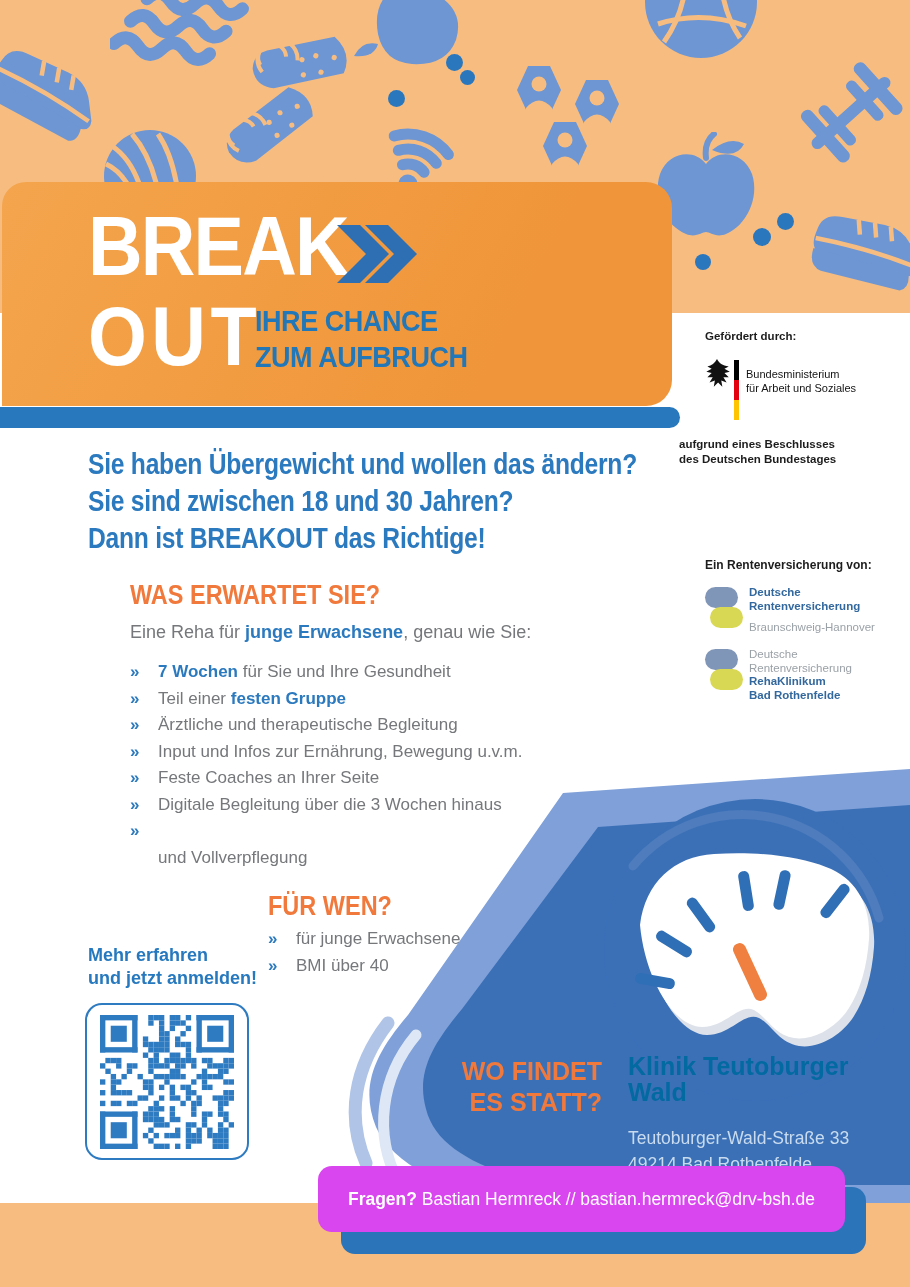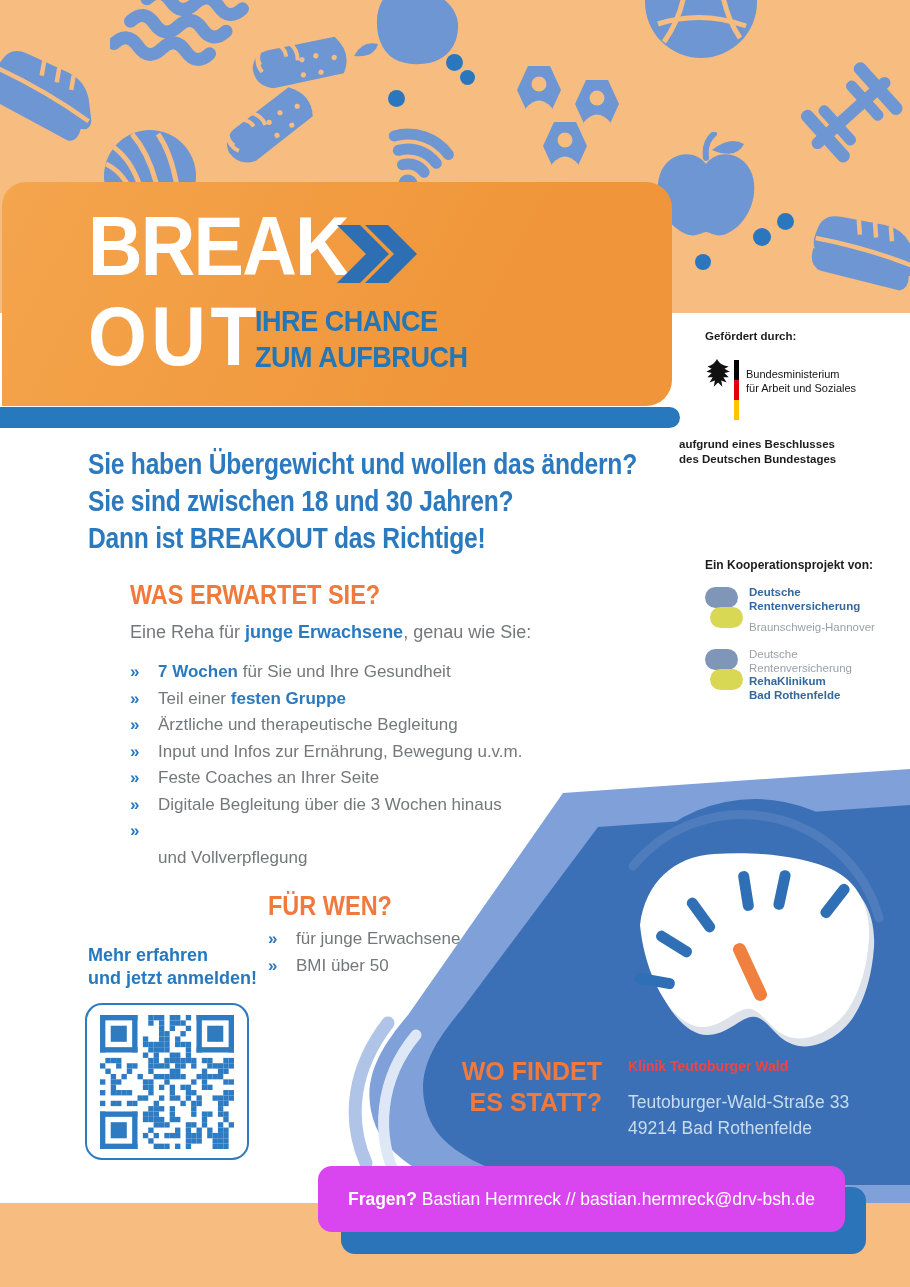--- a/index.html
+++ b/index.html
@@ -71,21 +71,21 @@
   .qr-label{left:88px;top:944px;font-size:18px;font-weight:700;color:#2679BE;line-height:23px;}
   .qr-box{position:absolute;left:85px;top:1003px;width:160px;height:153px;background:#ffffff;
           border:2.5px solid #2E7BC1;border-radius:17px;display:flex;align-items:center;justify-content:center;}
 
   
   .road{position:absolute;left:330px;top:755px;}
 
   .loc-heading{left:428px;top:1056px;width:174px;text-align:right;font-size:25px;font-weight:800;
                color:#F0793B;line-height:31px;}
   .loc-block{left:628px;top:1053px;color:#C9DCEF;font-size:17.5px;line-height:26px;}
-  .loc-name{color:#ef4444;font-weight:700;font-size:14px;margin-bottom:10px;}
+  .loc-name{color:#0369a1;font-weight:700;font-size:25px;margin-bottom:20px;}
   .loc-web{color:#ffffff;font-weight:700;font-size:14.5px;line-height:22px;}
 
   
   .bottom-band{position:absolute;left:0;top:1203px;width:910px;height:84px;background:#F7BD80;}
   .contact-shadow{position:absolute;left:341px;top:1187px;width:525px;height:67px;background:#2B74BA;border-radius:14px;}
   .contact-bar{position:absolute;left:318px;top:1166px;width:527px;height:66px;background:#d946ef;border-radius:14px;
                display:flex;align-items:center;justify-content:center;color:#ffffff;font-size:17.5px;}
   .contact-bar b{font-weight:700;}
 </style>
 </head>
@@ -252,21 +252,21 @@
     <div class="flag-stripe"></div>
     <div class="bmas-text">
       <div>Bundesministerium</div>
       <div>für Arbeit und Soziales</div>
     </div>
   </div>
   <div class="abs resolution">
     <div>aufgrund eines Beschlusses</div>
     <div>des Deutschen Bundestages</div>
   </div>
-  <div class="abs coop-label">Ein Kooperationsprojekt von:</div>
+  <div class="abs coop-label">Ein Rentenversicherung von:</div>
   <div class="abs drv drv1">
     <div class="drv-ic">
         <div class="drv-b"></div>
         <div class="drv-y"></div>
       </div>
     <div class="drv-tx">
       <div class="drv-bold">Deutsche</div>
       <div class="drv-bold">Rentenversicherung</div>
       <div class="drv-gray sp">Braunschweig-Hannover</div>
     </div>
@@ -327,21 +327,21 @@
   </div>
 
   <div class="abs h-orange h-forwhom">FÜR WEN?</div>
   <div class="abs bullets fw">
     <div class="bi">
         <span class="bm">»</span>
         <span class="bt">für junge Erwachsene (U30)</span>
       </div>
     <div class="bi">
         <span class="bm">»</span>
-        <span class="bt">BMI über 50</span>
+        <span class="bt">BMI über 40</span>
       </div>
   </div>
 
   <div class="abs qr-label">
     <div>Mehr erfahren</div>
     <div>und jetzt anmelden!</div>
   </div>
 
   <svg class="road" width="580" height="455" viewBox="0 0 580 455">
     <path d="M 233 38 L 580 14 L 580 455 L 175 455 C 118 432 62 410 46 372 C 30 332 44 300 78 260 Z" fill="#7FA0D8"></path>

